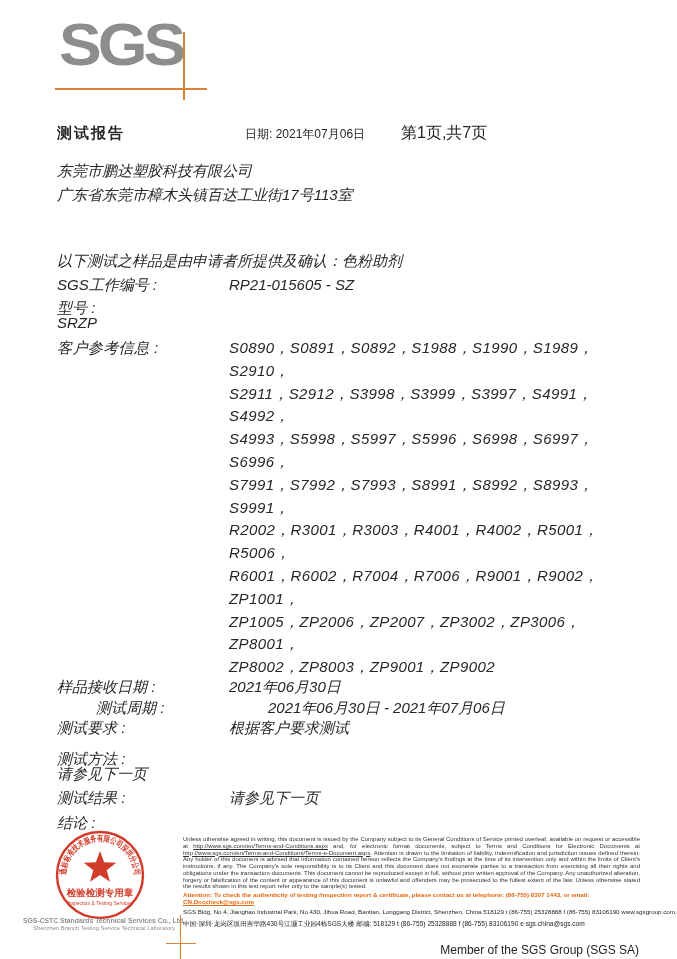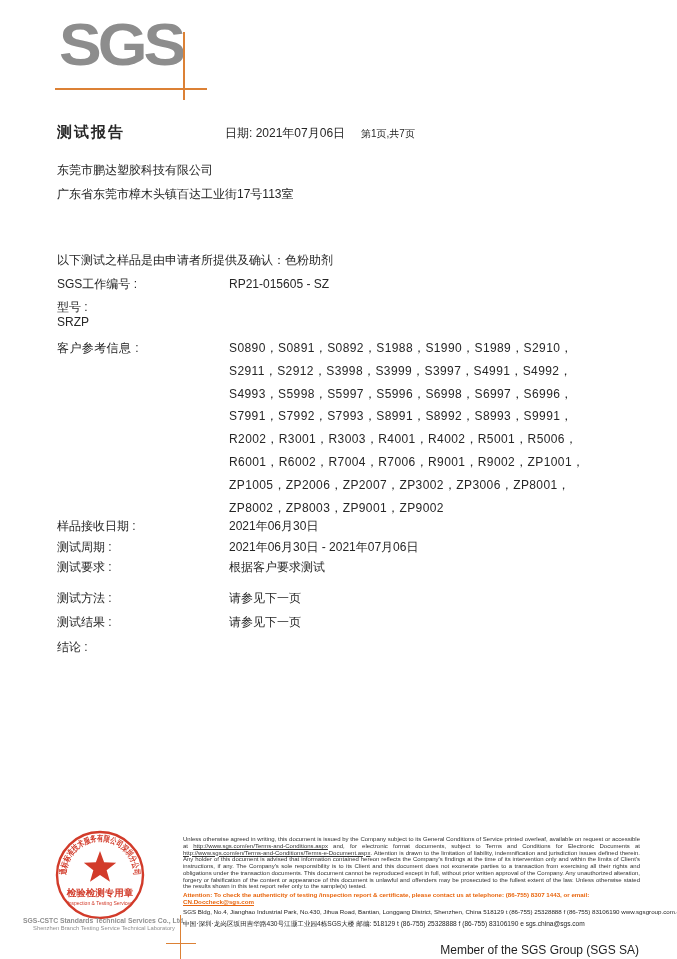--- a/index.html
+++ b/index.html
@@ -7,41 +7,41 @@
         font-family:"Liberation Sans","DejaVu Sans",sans-serif;color:#262626;overflow:hidden;}
 
   
   .logo{position:absolute;left:55px;top:24px;width:152px;height:80px;}
   .logo-text{position:absolute;left:4px;top:-13px;font-size:64px;font-weight:bold;
              color:#8d8d8d;letter-spacing:-4px;transform:scaleY(.92);transform-origin:top left;}
   .logo-hline{position:absolute;left:0;top:64px;width:152px;height:2px;background:#dc8135;}
   .logo-vline{position:absolute;left:128px;top:8px;width:2px;height:68px;background:#dc8135;}
 
   
-  .title-row{position:absolute;top:123px;left:57px;width:582px;display:flex;align-items:baseline;}
+  .title-row{position:absolute;top:123px;left:57px;width:582px;display:flex;align-items:baseline;gap:20px;}
   .doc-title{width:168px;font-size:15px;font-weight:bold;letter-spacing:2px;}
   .doc-no{width:196px;font-size:12px;}
   .doc-date{width:136px;font-size:12px;}
-  .doc-page{font-size:10px;}
+  .doc-page{font-size:16px;}
 
   
-  .content{position:absolute;top:163px;left:57px;width:583px;font-size:12px;line-height:15px;}
+  .content{position:absolute;top:163px;left:57px;width:583px;font-size:15px;line-height:15px;font-style:italic;}
   .company{margin-bottom:9px;}
   .address{margin-bottom:51px;}
   .intro{margin-bottom:9px;}
   .row{display:flex;line-height:15px;}
   .lbl{width:172px;flex-shrink:0;}
   .val{flex:1;}
   .r-job{margin-bottom:8px;}
   .r-model{margin-bottom:7px;flex-direction:column;}
   .r-codes{line-height:22.8px;letter-spacing:.4px;}
   .r-received{margin-bottom:6px;}
-  .r-period{margin-bottom:5px;}
+  .r-period{margin-bottom:5px;margin-left:39px;}
   .r-request{margin-bottom:16px;}
-  .r-method{margin-bottom:9px;}
+  .r-method{margin-bottom:9px;flex-direction:column;}
   .r-result{margin-bottom:10px;}
   .r-conclusion .val{line-height:15.6px;}
 
   
   .stamp{position:absolute;left:44px;top:820px;width:112px;height:112px;}
   .stamp-co{position:absolute;left:18px;top:917px;width:172px;text-align:center;color:#8f8f8f;}
   .stamp-co-l1{font-size:6.8px;font-weight:bold;line-height:8px;}
   .stamp-co-l2{font-size:5.8px;line-height:7px;}
 
   .footer-text{position:absolute;left:183px;top:836px;width:457px;}

